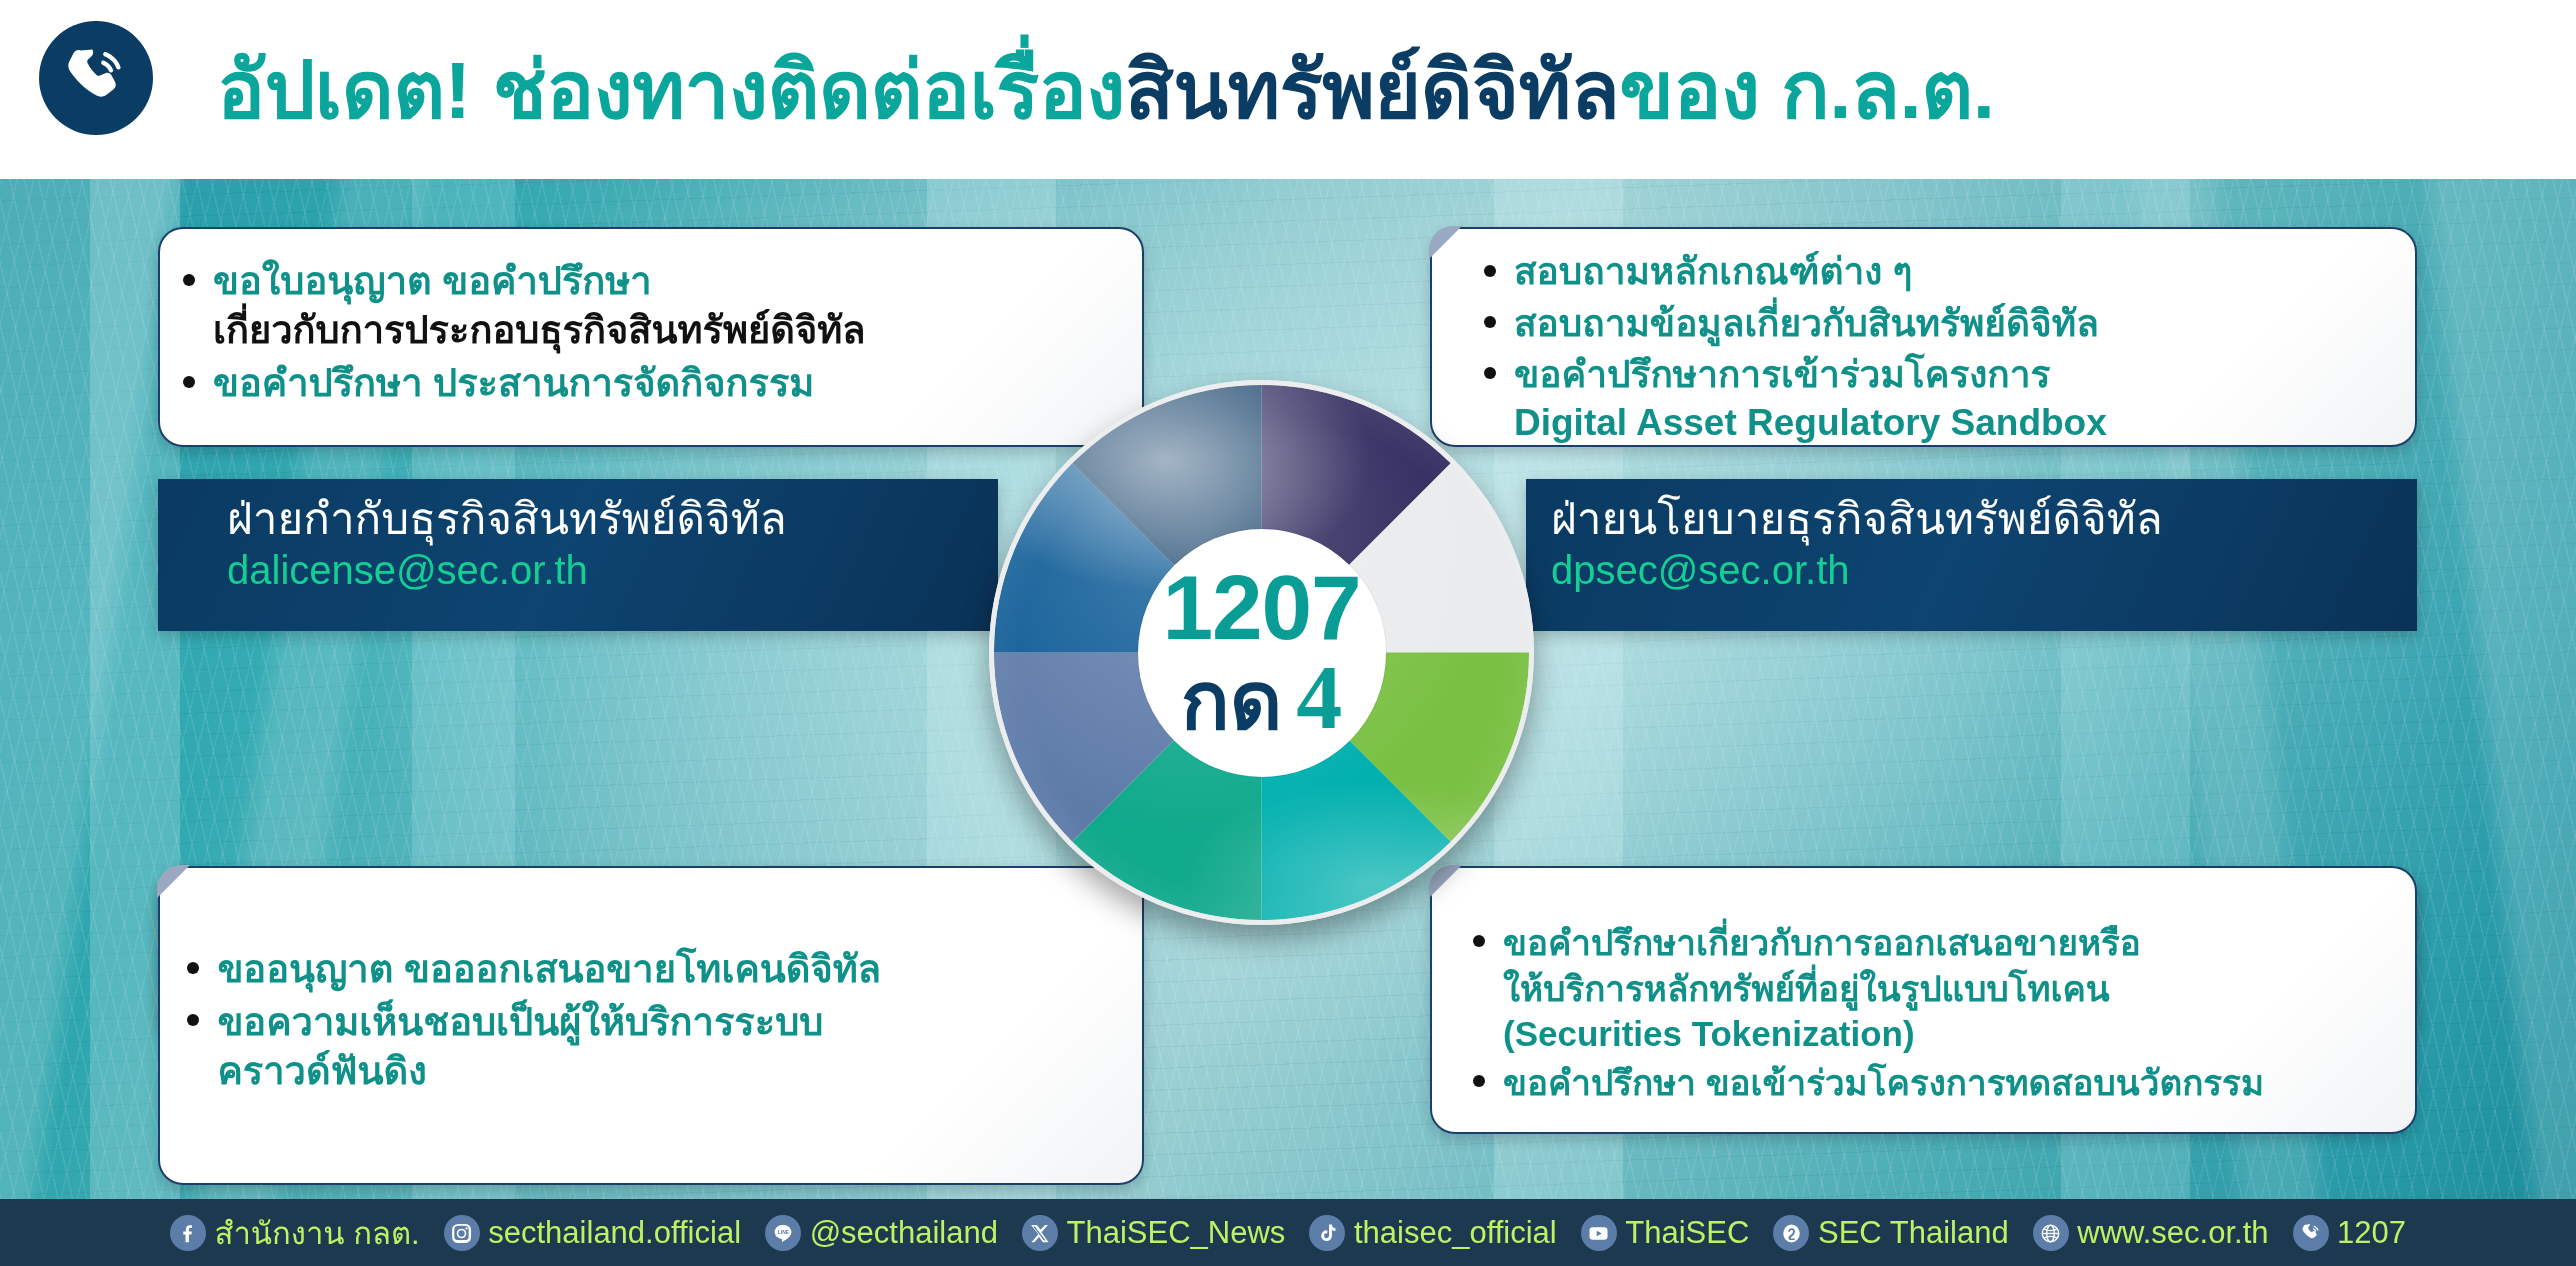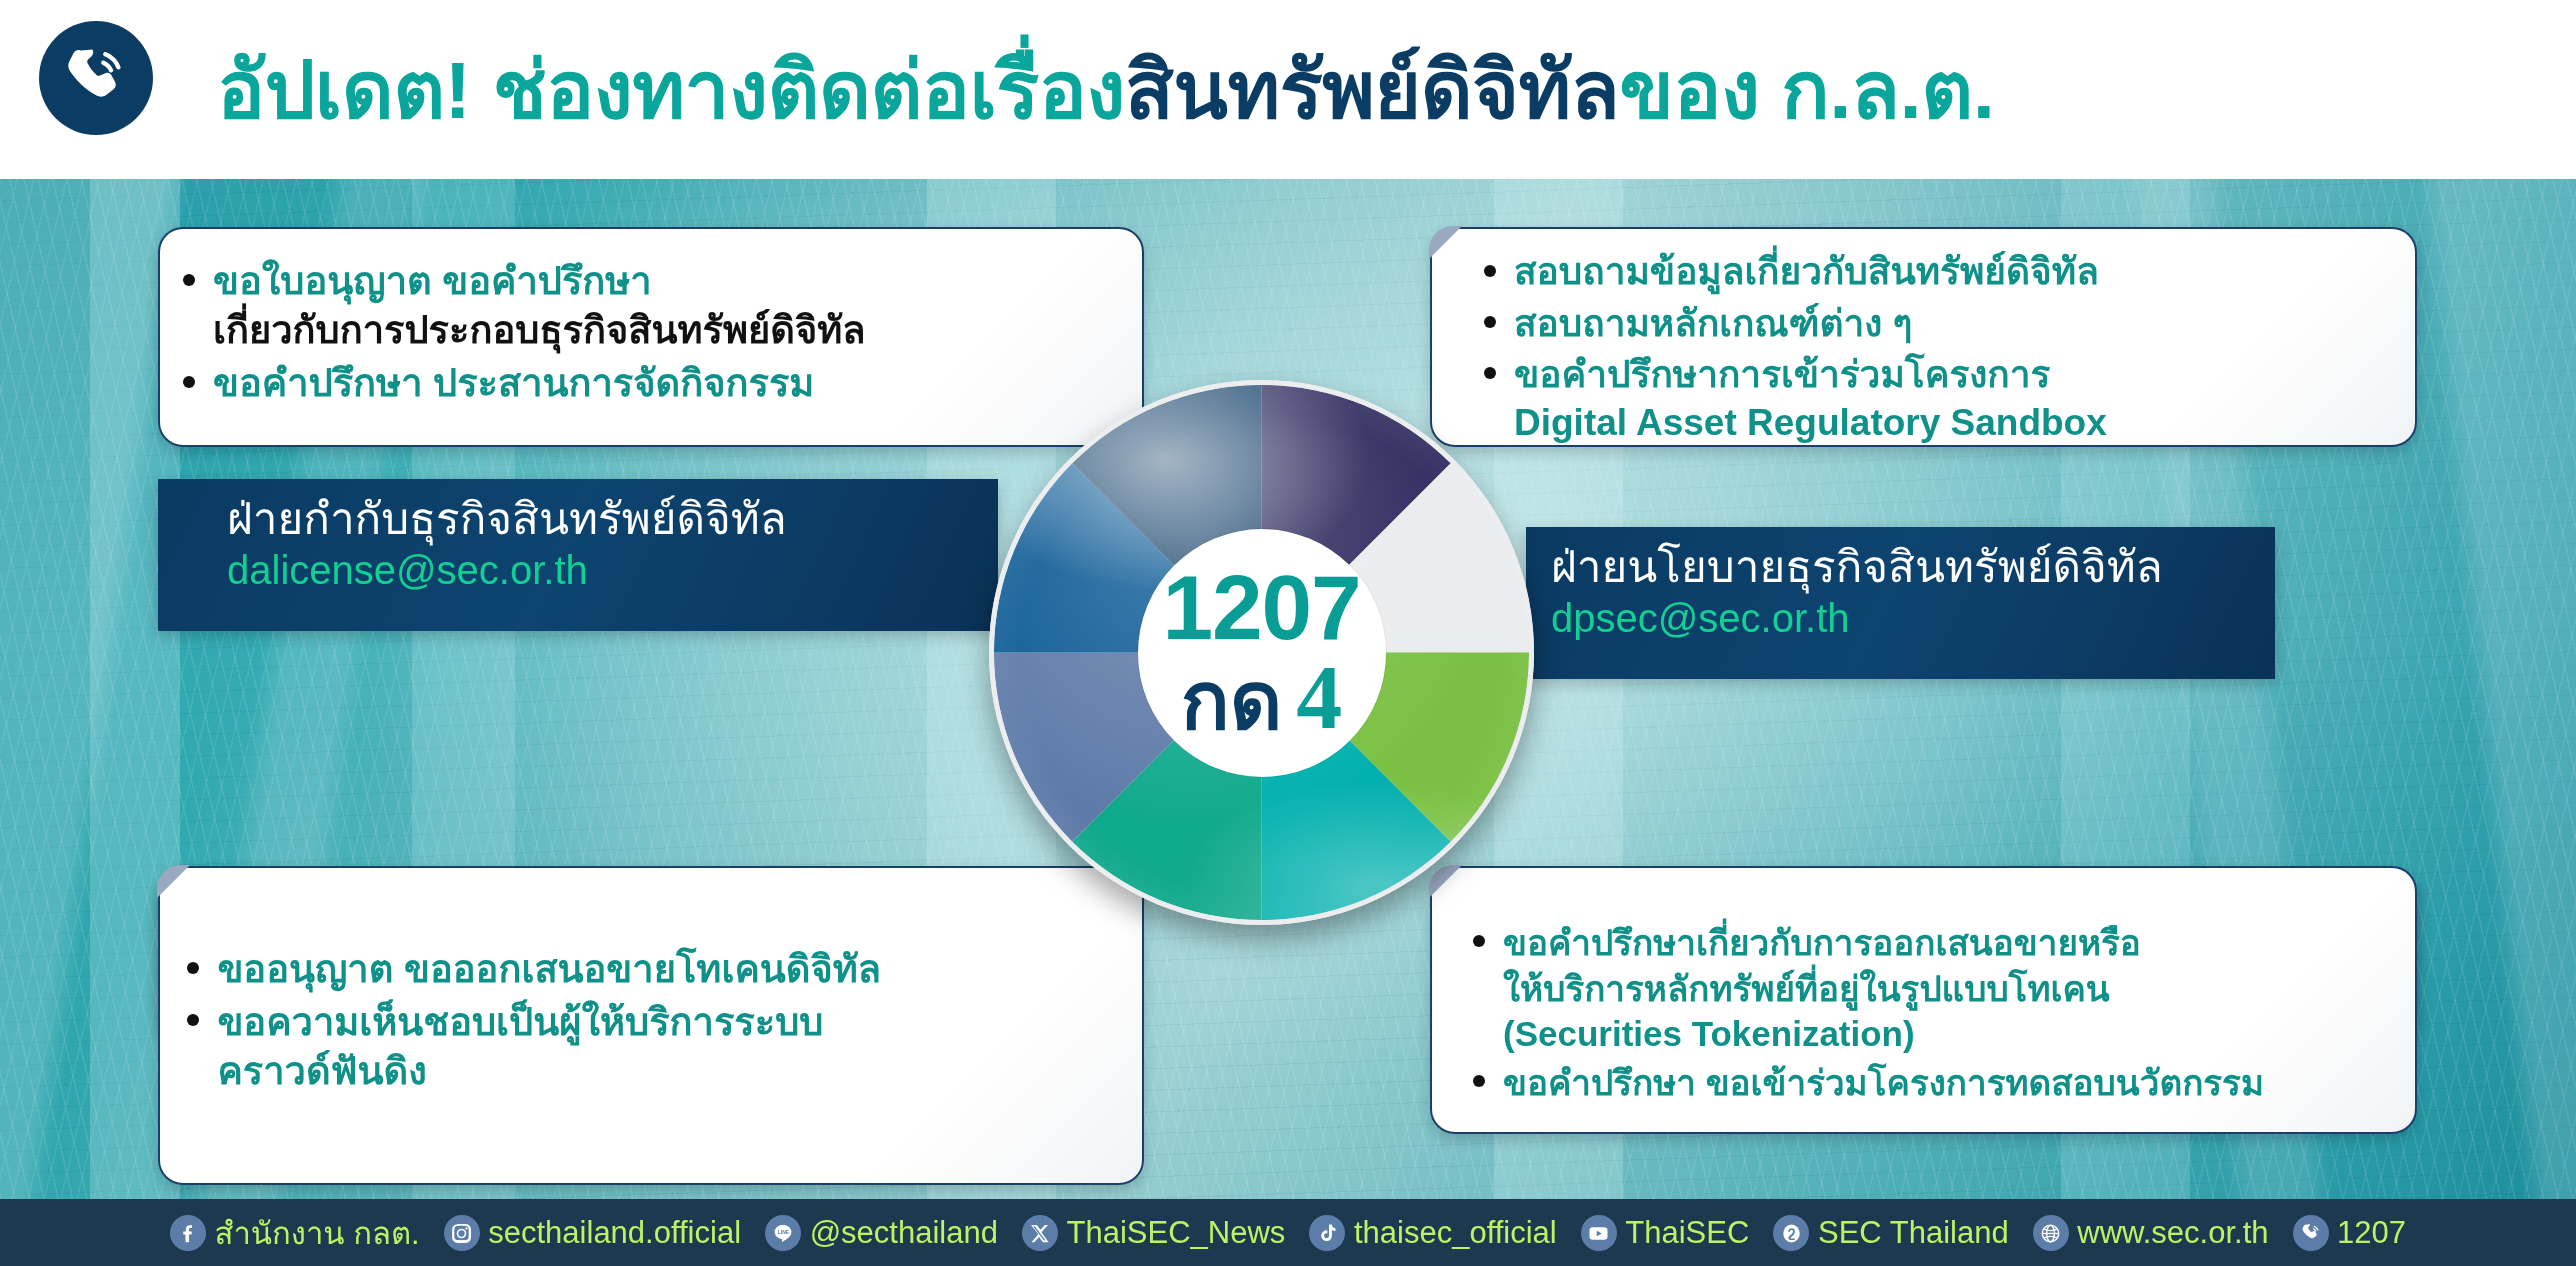--- a/index.html
+++ b/index.html
@@ -228,38 +228,38 @@
       </li>
       <li>
         <span class="b-teal">ขอคำปรึกษา ประสานการจัดกิจกรรม</span>
       </li>
     </ul>
   </div>
 
   <div class="bullet-card corner-fold-tl" style="left:1430px; top:48px; width:987px; height:220px; padding:19.4px 32px 0 43px;">
     <ul class="bullet-list" style="font-size:37px;">
       <li>
+        <span class="b-teal">สอบถามหลักเกณฑ์ต่าง ๆ</span>
+      </li>
+      <li>
         <span class="b-teal">สอบถามข้อมูลเกี่ยวกับสินทรัพย์ดิจิทัล</span>
-      </li>
-      <li>
-        <span class="b-teal">สอบถามหลักเกณฑ์ต่าง ๆ</span>
       </li>
       <li>
         <span class="b-teal">ขอคำปรึกษาการเข้าร่วมโครงการ</span><br>
         <span class="b-teal">Digital Asset Regulatory Sandbox</span>
       </li>
     </ul>
   </div>
 
   <div class="dept-bar" style="left:158px; top:300px; width:840px; height:152px; border-radius:0 0 0 0; padding:18.4px 0 0 69px;">
     <div class="dept-name">ฝ่ายกำกับธุรกิจสินทรัพย์ดิจิทัล</div>
     <div class="dept-mail">dalicense@sec.or.th</div>
   </div>
 
-  <div class="dept-bar" style="left:1526px; top:300px; width:749px; height:152px; padding:18.4px 0 0 25px;margin-top:48px;">
+  <div class="dept-bar" style="left:1526px; top:300px; width:891px; height:152px; padding:18.4px 0 0 25px;">
     <div class="dept-name">ฝ่ายนโยบายธุรกิจสินทรัพย์ดิจิทัล</div>
     <div class="dept-mail">dpsec@sec.or.th</div>
   </div>
 
   <div class="dept-bar" style="left:158px; top:697px; width:840px; height:152px; border-radius:25px 0 0 0; padding:18.4px 0 0 69px;">
     <div class="dept-name">ฝ่ายนโยบายระดมทุนดิจิทัล</div>
     <div class="dept-mail">dfsec@sec.or.th</div>
   </div>
 
   <div class="dept-bar" style="left:1526px; top:697px; width:891px; height:152px; border-radius:0 25px 0 0; padding:18.4px 0 0 25px;">

